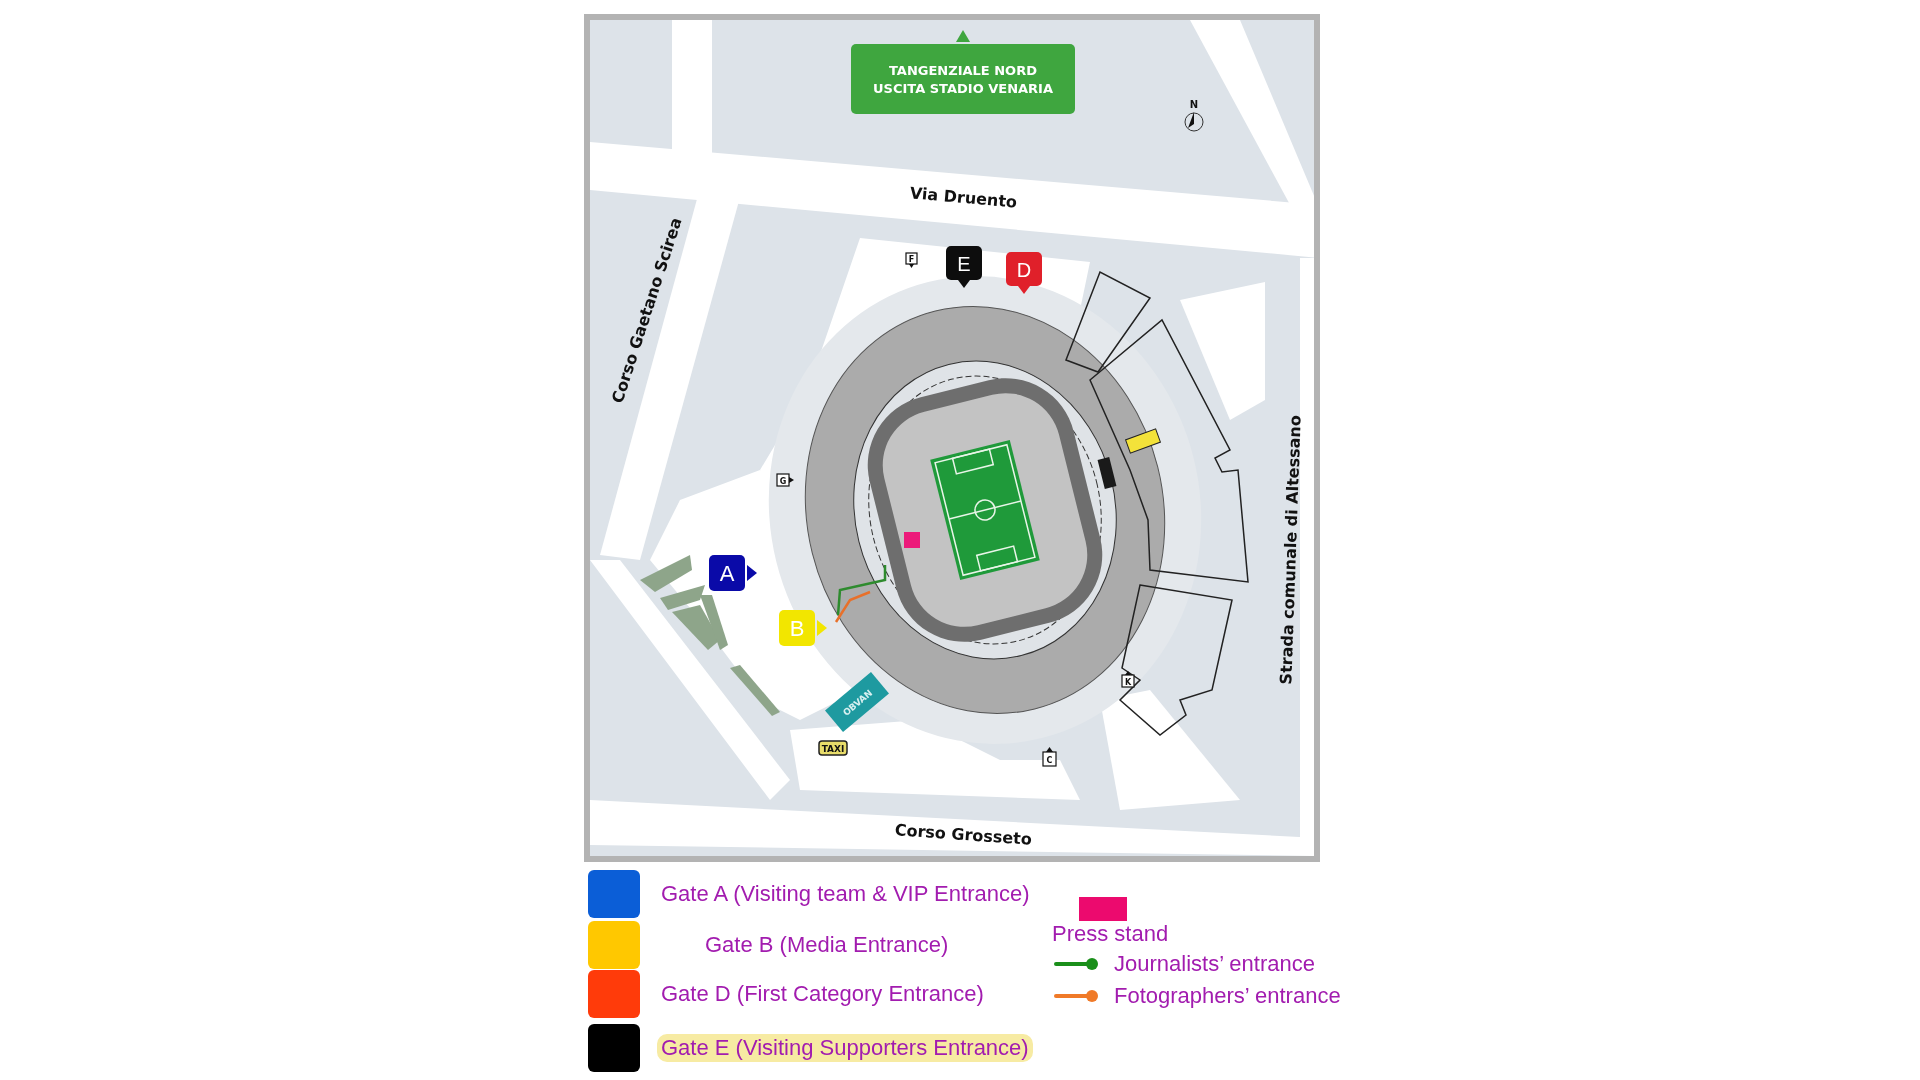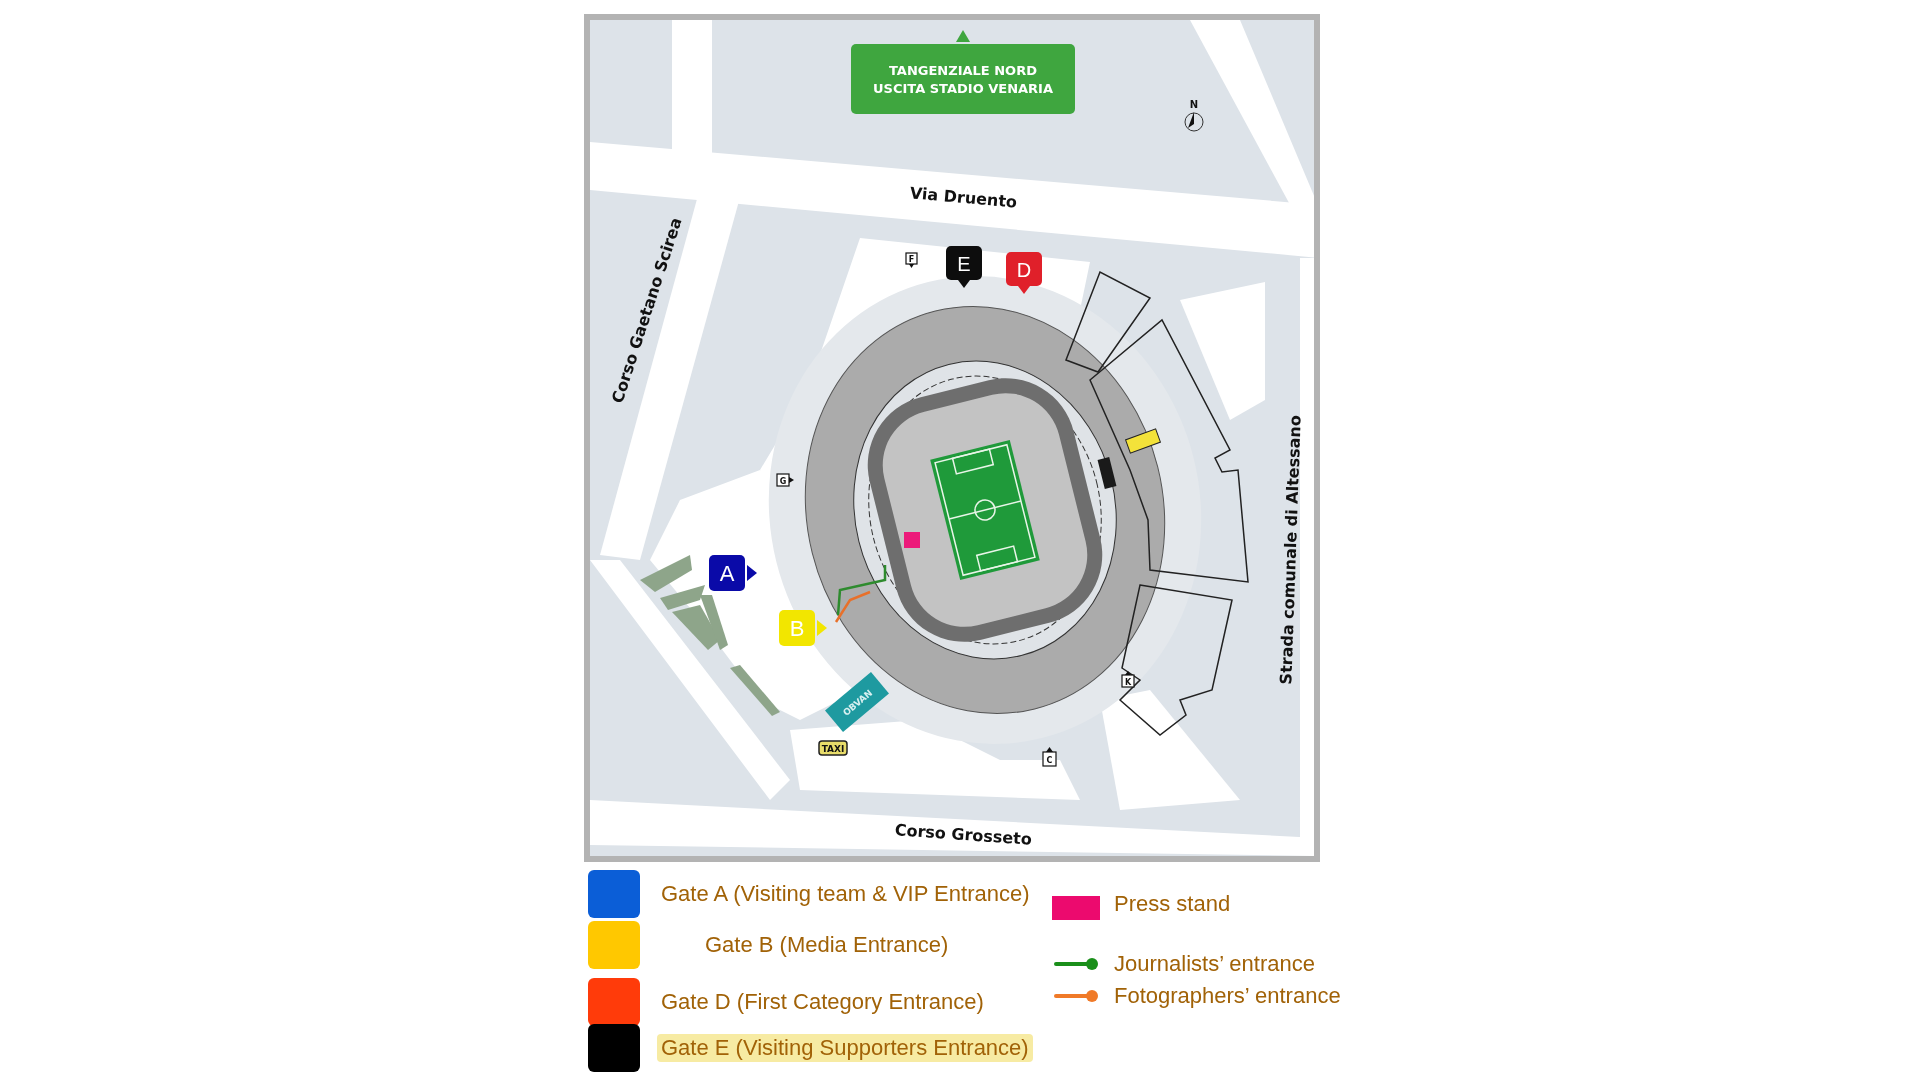--- a/index.html
+++ b/index.html
@@ -1,23 +1,23 @@
 <!DOCTYPE html>
 <html><head>
 <meta charset="utf-8">
 <style>
   html, body { margin:0; padding:0; background:#ffffff; }
   body { width:1920px; height:1080px; position:relative; overflow:hidden; font-family:"Liberation Sans", sans-serif; }
   #map-frame { position:absolute; left:584px; top:14px; width:736px; height:848px; box-sizing:border-box; border:6px solid #b3b3b3; background:#c4b5fd; }
   #map-svg { position:absolute; left:0; top:0; width:724px; height:836px; }
-  .legend { position:absolute; font-family:"Liberation Sans", sans-serif; color:#a16207; font-size:22px; }
+  .legend { position:absolute; font-family:"Liberation Sans", sans-serif; color:#a21caf; font-size:22px; }
   .legend-row { position:absolute; left:0; height:48px; display:flex; align-items:center; white-space:nowrap; }
   .swatch { width:52px; height:48px; border-radius:6px; margin-right:17px; flex:none; }
   .legend-label { padding:1px 4px; line-height:26px; }
-  .legend-label.hl { background:#f7eba3; border-radius:4px; }
+  .legend-label.hl { background:#f7eba3; border-radius:10px; }
   .legend-r-row { position:absolute; left:0; display:flex; align-items:center; white-space:nowrap; height:30px; }
   .press-swatch { width:48px; height:24px; margin-right:14px; flex:none; }
   .line-swatch { width:48px; height:14px; position:relative; margin-right:14px; flex:none; }
   .line-swatch .bar { position:absolute; left:2px; top:5px; width:36px; height:4px; border-radius:2px; }
   .line-swatch .dot { position:absolute; right:2px; top:1px; width:12px; height:12px; border-radius:50%; }
   .svgtext { font-family:"DejaVu Sans", sans-serif; font-weight:bold; }
 </style>
 </head>
 <body>
 
@@ -170,32 +170,32 @@
 
 <div class="legend" style="left:588px; top:870px; width:460px; height:204px;">
   <div class="legend-row" style="top:0px;">
     <div class="swatch" style="background:#0b5ed7;"></div>
     <span class="legend-label">Gate A (Visiting team  &amp; VIP Entrance)</span>
   </div>
   <div class="legend-row" style="top:51px;gap:44px;">
     <div class="swatch" style="background:#ffc800;"></div>
     <span class="legend-label">Gate B (Media Entrance)</span>
   </div>
-  <div class="legend-row" style="top:108px;text-align:right;">
+  <div class="legend-row" style="top:100px;text-align:right;">
     <div class="swatch" style="background:#ff3b0a;"></div>
     <span class="legend-label">Gate D (First Category Entrance)</span>
   </div>
   <div class="legend-row" style="top:154px;">
     <div class="swatch" style="background:#000000;"></div>
     <span class="legend-label hl">Gate E (Visiting Supporters Entrance)</span>
   </div>
 </div>
 
 <div class="legend" style="left:1052px; top:889px; width:320px; height:130px;">
-  <div class="legend-r-row" style="top:0px;">
+  <div class="legend-r-row" style="top:0px;flex-direction:column;">
     <div class="press-swatch" style="background:#ec0a6e; margin-top:8px;"></div>
     <span>Press stand</span>
   </div>
   <div class="legend-r-row" style="top:60px;">
     <div class="line-swatch">
       <div class="bar" style="background:#1a8f1a;"></div>
         <div class="dot" style="background:#1a8f1a;"></div>
     </div>
     <span>Journalists’ entrance</span>
   </div>

